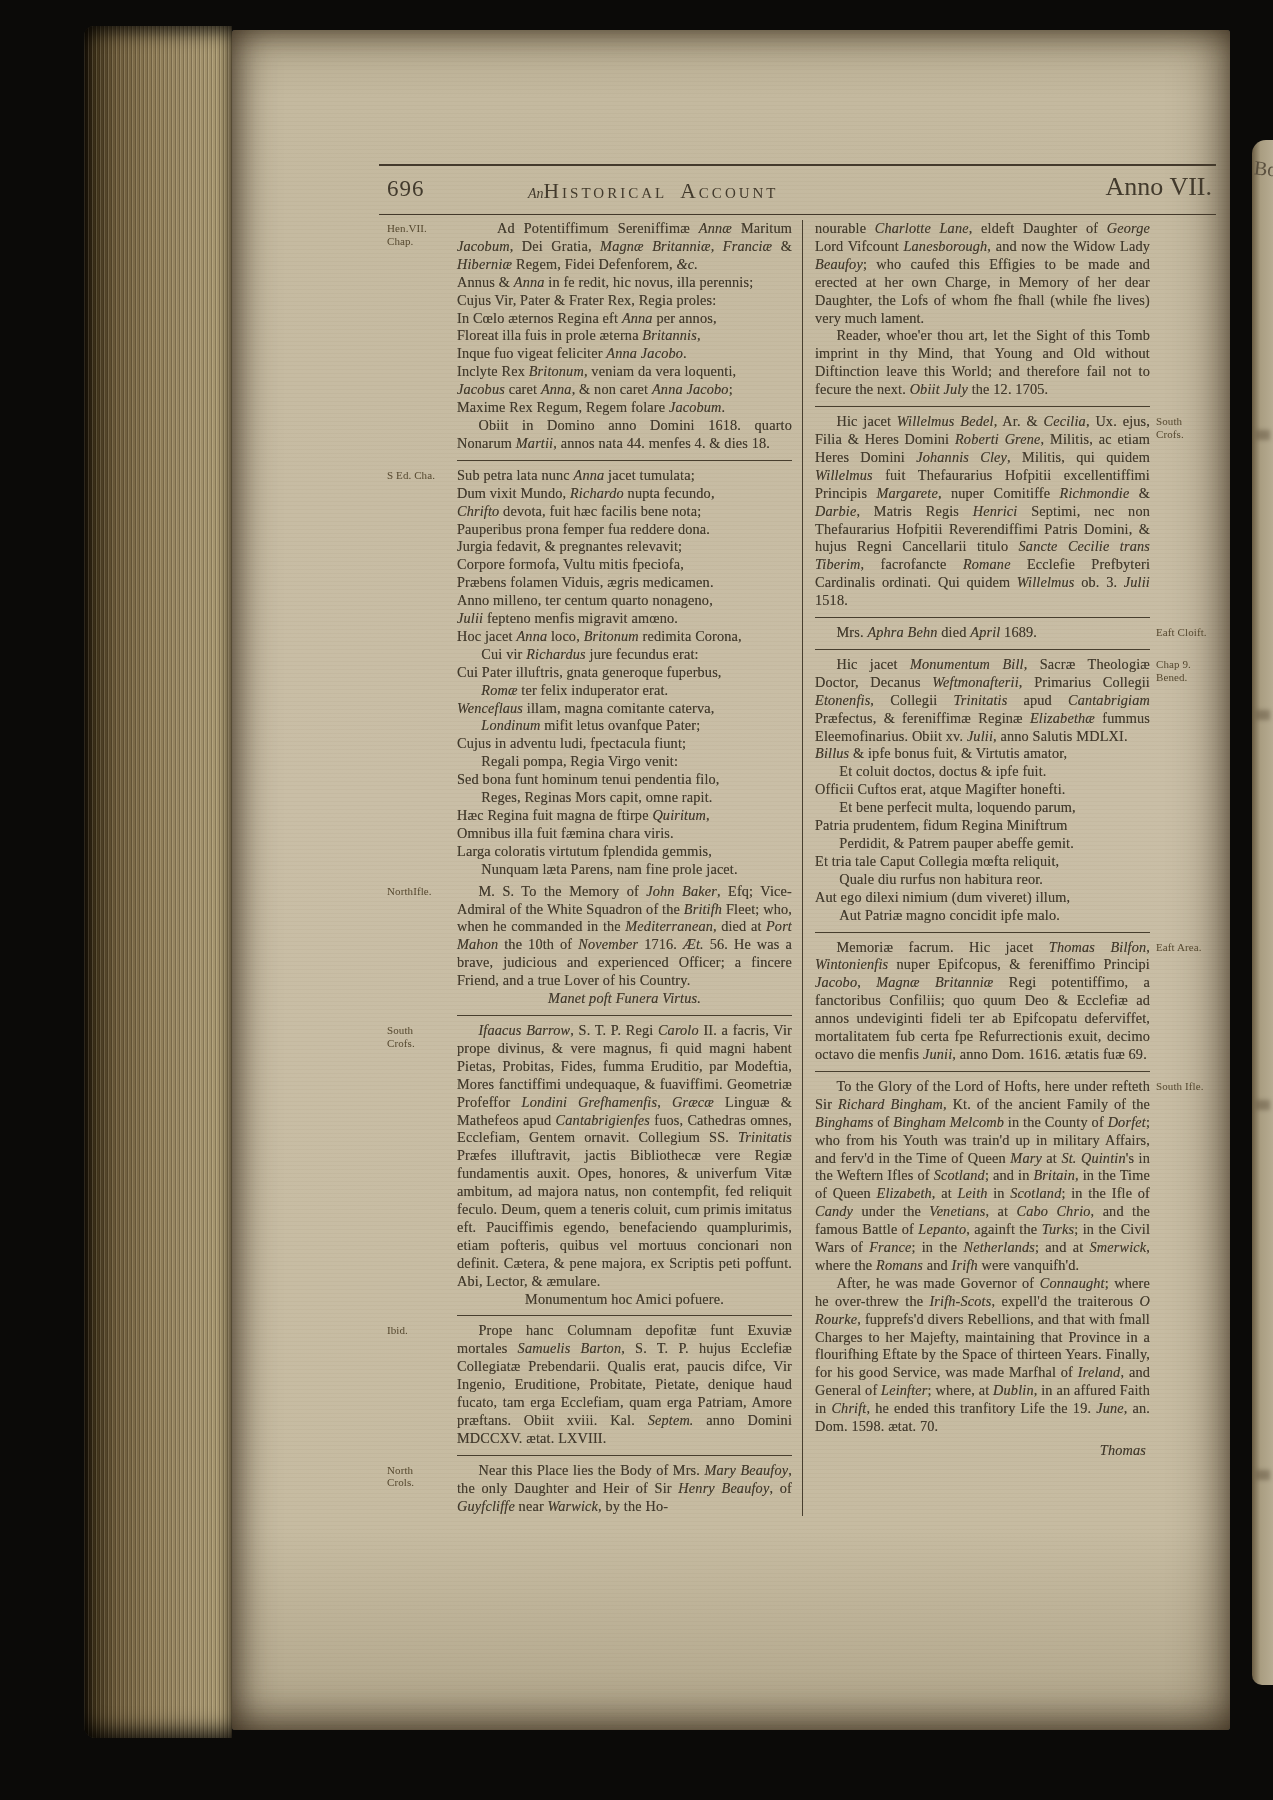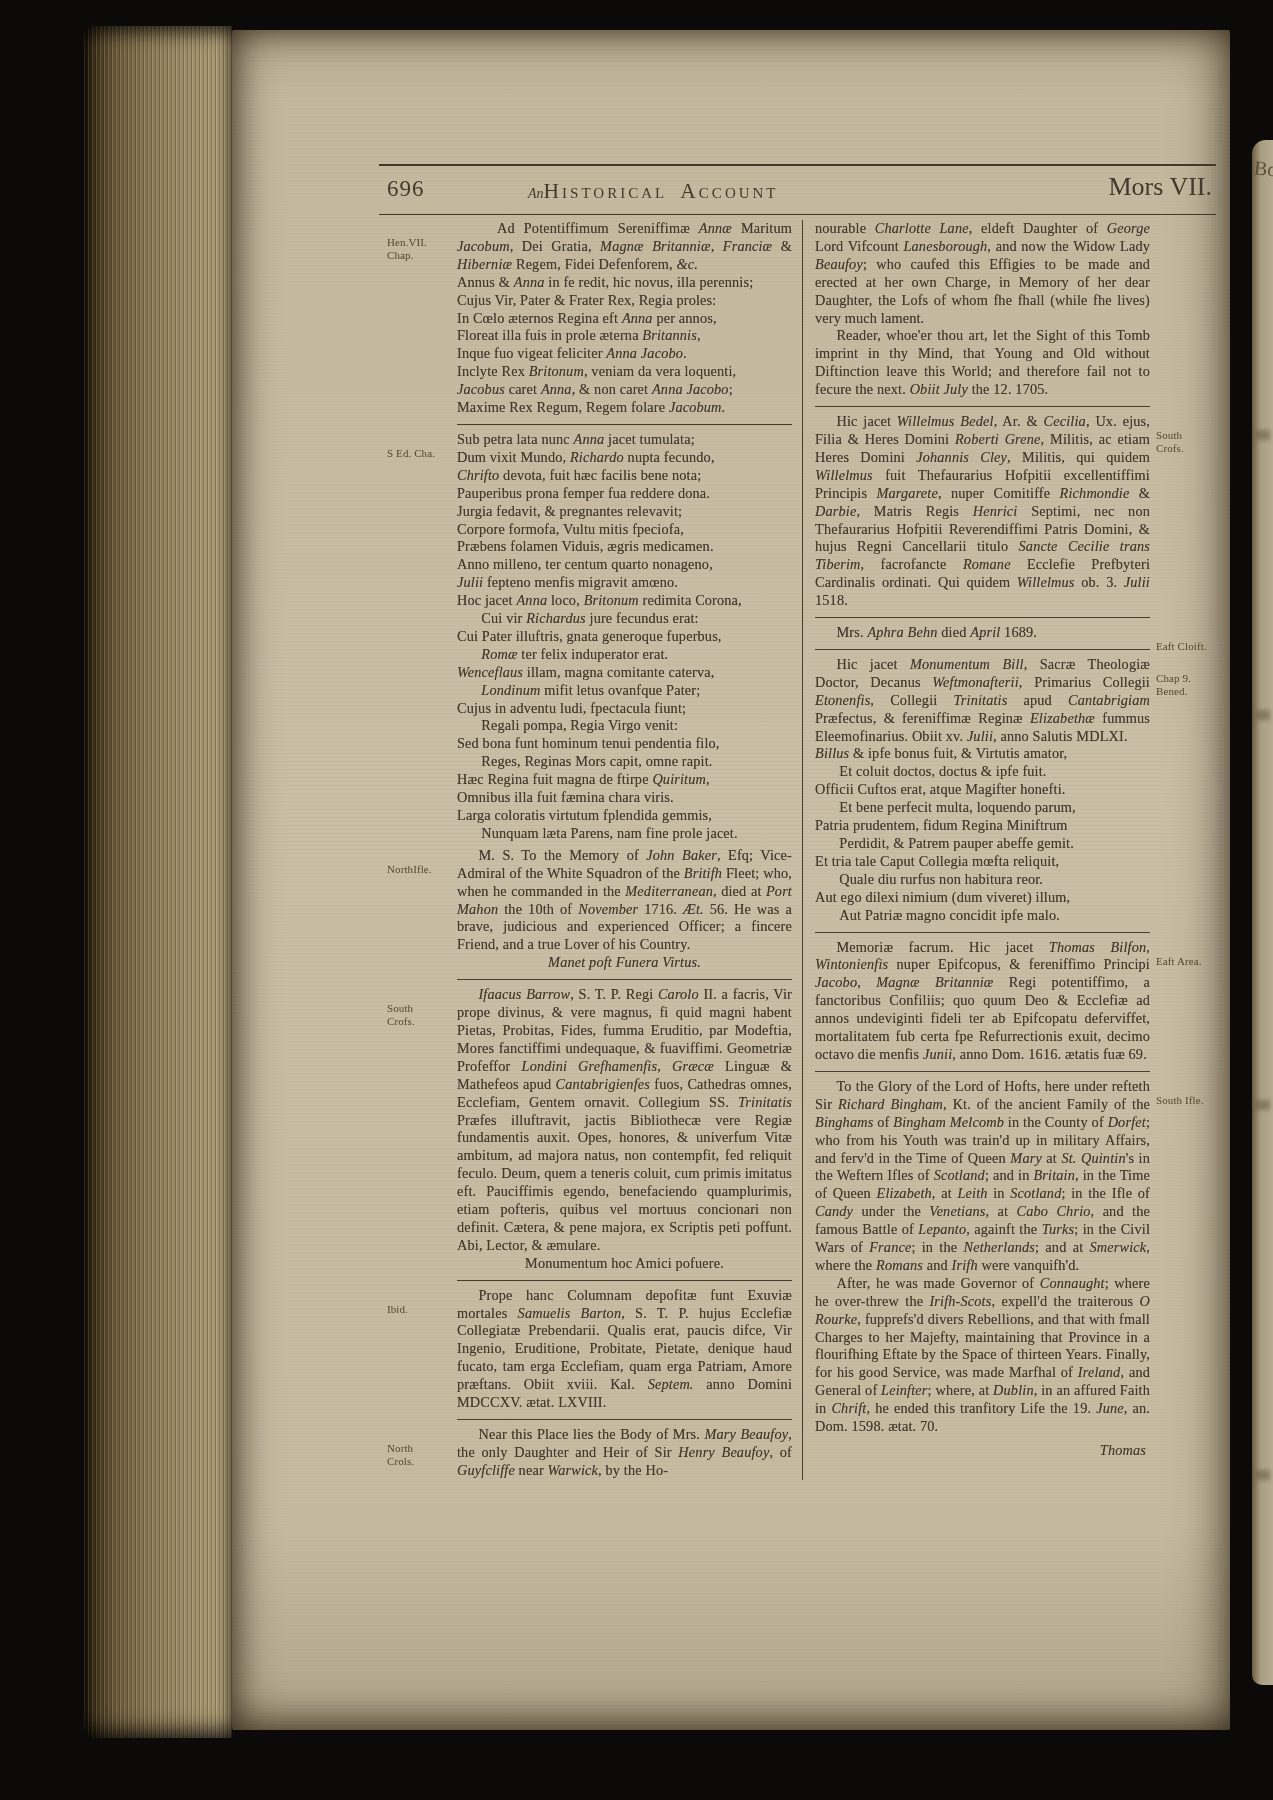--- a/index.html
+++ b/index.html
@@ -54,57 +54,58 @@
   .rule{border-top:1.6px solid #473e2e;margin:7px 0 6px;}
   p{margin:0;text-align:justify;}
   p.center{text-align:center;}
   p.catchword{text-align:right;padding-right:4px;margin-top:6px;}
   .ind1{text-indent:1.5em;}
   .ind2{text-indent:2.8em;}
   .verse{margin:0;}
   .vline{text-align:left;}
   .vline.ind{padding-left:1.7em;}
 
-  .sidenote{position:absolute;top:16px;font-size:11px;line-height:12.6px;color:#55482f;
+  .sidenote{position:absolute;top:2px;font-size:11px;line-height:12.6px;color:#55482f;
             text-shadow:none;letter-spacing:.1px;}
   .col-left .sidenote{left:-70px;width:64px;}
   .col-right .sidenote{right:-74px;width:68px;}
 </style>
 </head>
 <body>
 
 <div class="photo">
   <div class="fore-edge"></div>
 
   <div class="page" style="color: rgb(66, 58, 44);">
     <div class="content">
       <div class="head-rule rule-top"></div>
       <span class="pagenum">696</span>
       <span class="head-title"><i>An</i><span class="sc">Historical Account</span></span>
-      <span class="bookno">Mors VII.</span>
+      <span class="bookno">Anno VII.</span>
       <div class="head-rule rule-bottom"></div>
 
       <div class="cols">
         <div class="col col-left" id="col-left">
             <section class="entry">
               <div class="sidenote">
                 <div>Hen.VII.</div>
                 <div>Chap.</div>
               </div>
               <p class="prose ind2">Ad Potentiffimum Sereniffimæ <i>Annæ</i> Maritum <i>Jacobum</i>, Dei Gratia, <i>Magnæ Britanniæ, Franciæ</i> &amp; <i>Hiberniæ</i> Regem, Fidei Defenforem, <i>&amp;c.</i></p>
               <div class="verse">
                 <div class="vline">Annus &amp; <i>Anna</i> in fe redit, hic novus, illa perennis;</div>
                 <div class="vline">Cujus Vir, Pater &amp; Frater Rex, Regia proles:</div>
                 <div class="vline">In Cœlo æternos Regina eft <i>Anna</i> per annos,</div>
                 <div class="vline">Floreat illa fuis in prole æterna <i>Britannis</i>,</div>
                 <div class="vline">Inque fuo vigeat feliciter <i>Anna Jacobo</i>.</div>
                 <div class="vline">Inclyte Rex <i>Britonum</i>, veniam da vera loquenti,</div>
                 <div class="vline"><i>Jacobus</i> caret <i>Anna</i>, &amp; non caret <i>Anna Jacobo</i>;</div>
                 <div class="vline">Maxime Rex Regum, Regem folare <i>Jacobum</i>.</div>
               </div>
+              <p class="prose ind1">Obiit in Domino anno Domini 1618. quarto Nonarum <i>Martii</i>, annos nata 44. menfes 4. &amp; dies 18.</p>
             </section>
             <div class="rule"></div>
             <section class="entry">
               <div class="sidenote">
                 <div>S Ed. Cha.</div>
               </div>
               <div class="verse">
                 <div class="vline">Sub petra lata nunc <i>Anna</i> jacet tumulata;</div>
                 <div class="vline">Dum vixit Mundo, <i>Richardo</i> nupta fecundo,</div>
                 <div class="vline"><i>Chrifto</i> devota, fuit hæc facilis bene nota;</div>

